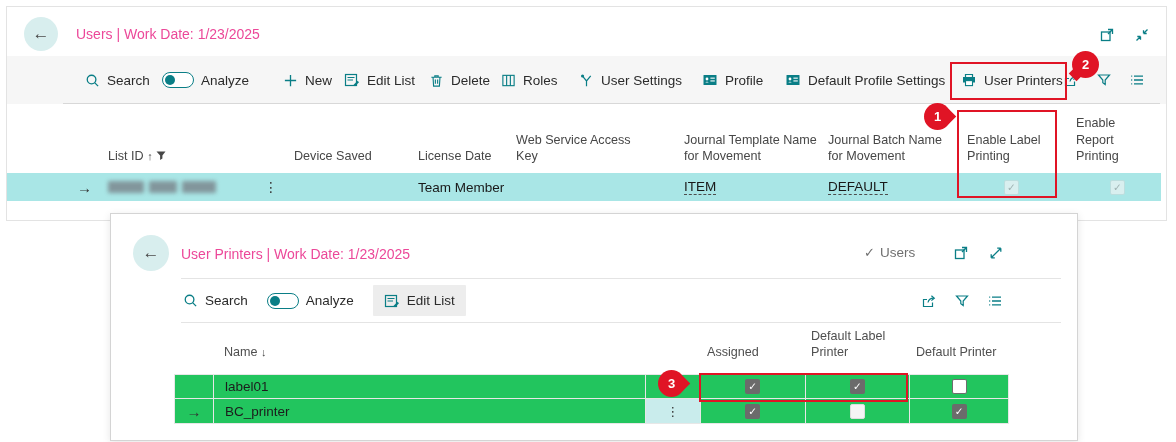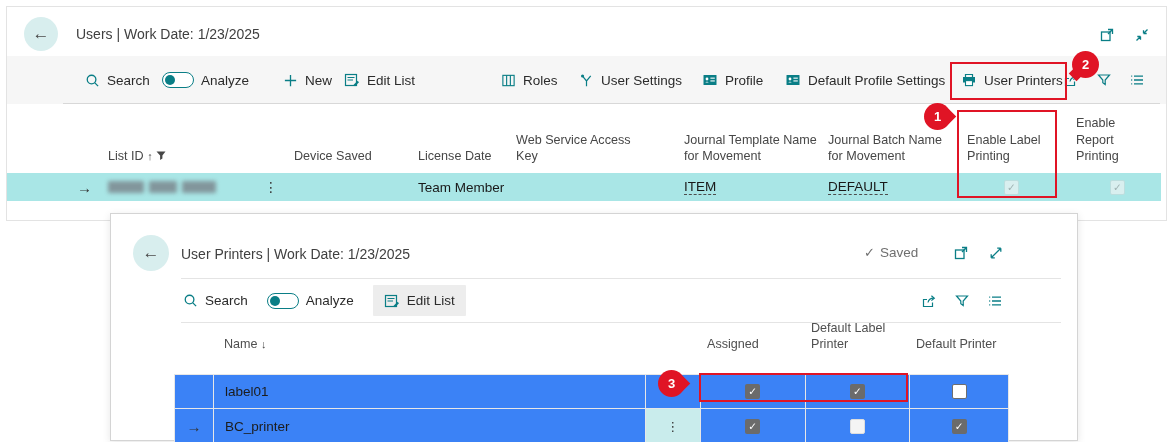--- a/index.html
+++ b/index.html
@@ -17,21 +17,21 @@
     position:absolute; left:6px; top:6px; width:1161px; height:215px;
     background:#fff; border:1px solid #e3e3e3;
   }
   .mw-titlerow { position:absolute; left:0; top:0; right:0; height:49px; background:#fff; }
   .back-circle {
     position:absolute; border-radius:50%; background:#d8eeee; color:#4a4a4a;
     display:flex; align-items:center; justify-content:center; cursor:pointer;
     font-size:17px;
   }
   #mw-back { left:17px; top:10px; width:34px; height:34px; }
-  .page-title { position:absolute; font-size:14px; color:#404040; white-space:nowrap; }
+  .page-title { position:absolute; font-size:14px; color:#ec4899; white-space:nowrap; }
   #mw-title { left:69px; top:19px; }
   .win-icons { position:absolute; top:20px; display:flex; gap:19px; }
   #mw-winicons { left:1092px; }
 
   .mw-toolbar {
     position:absolute; left:0; top:49px; right:0; height:48px; background:#f6f6f6;
   }
   .mw-toolbar::after {
     content:""; position:absolute; left:56px; right:6px; bottom:0; height:1px; background:#d8d8d8;
   }
@@ -77,23 +77,23 @@
   #dlg-title { left:70px; top:32px; }
   .dlg-saved { position:absolute; left:753px; top:31px; display:flex; gap:5px; align-items:center; color:#6f6f6f; font-size:13.5px; }
   #dlg-winicons { left:842px; top:31px; }
   .sep { position:absolute; left:70px; right:16px; height:1px; background:#e4e4e4; }
   .dlg-toolbar { position:absolute; left:0; top:65px; right:0; height:43px; display:flex; align-items:center; gap:19px; padding-left:72px; }
   .dlg-tb-item { display:flex; align-items:center; gap:7px; white-space:nowrap; cursor:pointer; font-size:13.5px; }
   .btn-active { background:#ededed; height:31px; padding:0 11px; border-radius:1px; }
   .dlg-tb-right { position:absolute; right:74px; top:0; height:100%; display:flex; align-items:center; gap:17px; }
 
   .dlg-headers { position:absolute; left:63px; top:108px; width:835px; height:52px; }
-  .dlg-h { position:absolute; bottom:21px; font-size:12.6px; color:#4f4f4f; line-height:1.32; }
+  .dlg-h { position:absolute; bottom:13px; font-size:12.6px; color:#4f4f4f; line-height:1.32; }
   .dlg-table { position:absolute; left:63px; top:160px; width:835px; }
-  .dlg-row { display:flex; height:35px; border:1px solid #e7e7e7; border-top:none; background:#3b82f6; }
+  .dlg-row { display:flex; height:25px; border:1px solid #e7e7e7; border-top:none; background:#22c55e; }
   .dlg-row.first { border-top:1px solid #e7e7e7; }
   .dlg-cell { height:100%; display:flex; align-items:center; border-right:1px solid #e7e7e7; font-size:13.5px; color:#1c1c1c; }
   .dlg-cell:last-child { border-right:none; }
   .c-sel { width:39px; justify-content:center; color:#333; }
   .c-name { width:433px; padding-left:11px; }
   .c-dots { width:55px; justify-content:center; color:#3a3a3a; font-size:13px; letter-spacing:0; }
   .c-cb { width:105px; justify-content:center; }
   .c-cb3 { width:98px; justify-content:center; }
   .dots-active { background:#c9ecec; }
 
@@ -164,20 +164,28 @@
     <div class="tb-item" style="left:337px">
       <span class="ic">
         <svg width="16" height="16" viewBox="0 0 16 16" fill="none" stroke="currentColor" stroke-width="1.2">
           <rect x="1.5" y="2.5" width="11" height="11"></rect>
             <path d="M3.5 5.5 h7 M3.5 8 h5.5"></path>
           <path d="M9.6 12.8 L13.6 8.8 L15 10.2 L11 14.2 Z" fill="currentColor" stroke="none"></path>
         </svg>
       </span>
       <span>Edit List</span>
     </div>
+    <div class="tb-item" style="left:422px">
+      <span class="ic">
+        <svg width="15" height="15" viewBox="0 0 16 16" fill="none" stroke="currentColor" stroke-width="1.2">
+          <path d="M2.5 4.5 h11 M6.2 4.5 V3 h3.6 v1.5 M4.3 4.5 l.6 9.5 h6.2 l.6 -9.5 M6.8 7 v4.5 M9.2 7 v4.5"></path>
+        </svg>
+      </span>
+      <span>Delete</span>
+    </div>
     <div class="tb-item" style="left:494px">
       <span class="ic">
         <svg width="15" height="15" viewBox="0 0 16 16" fill="none" stroke="currentColor" stroke-width="1.2">
           <rect x="2" y="2.5" width="12" height="11"></rect>
             <path d="M6 2.5 v11 M10 2.5 v11"></path>
         </svg>
       </span>
       <span>Roles</span>
     </div>
     <div class="tb-item" style="left:572px">
@@ -288,21 +296,21 @@
   </div>
 </div>
 
 <div id="dialog">
   <div class="back-circle" id="dlg-back">
     <span>←</span>
   </div>
   <div class="page-title" id="dlg-title">User Printers | Work Date: 1/23/2025</div>
   <div class="dlg-saved">
     <span style="font-size:13px">✓</span>
-    <span>Saved</span>
+    <span>Users</span>
   </div>
   <div class="win-icons" id="dlg-winicons">
     <span class="ic">
       <svg width="16" height="16" viewBox="0 0 16 16" fill="none" stroke="currentColor" stroke-width="1.3">
         <rect x="2.5" y="5" width="8.5" height="8.5"></rect>
           <path d="M9 2.5 h4.5 v4.5 M13.3 2.7 L9 7"></path>
       </svg>
     </span>
     <span class="ic">
       <svg width="16" height="16" viewBox="0 0 16 16" fill="none" stroke="currentColor" stroke-width="1.3">

